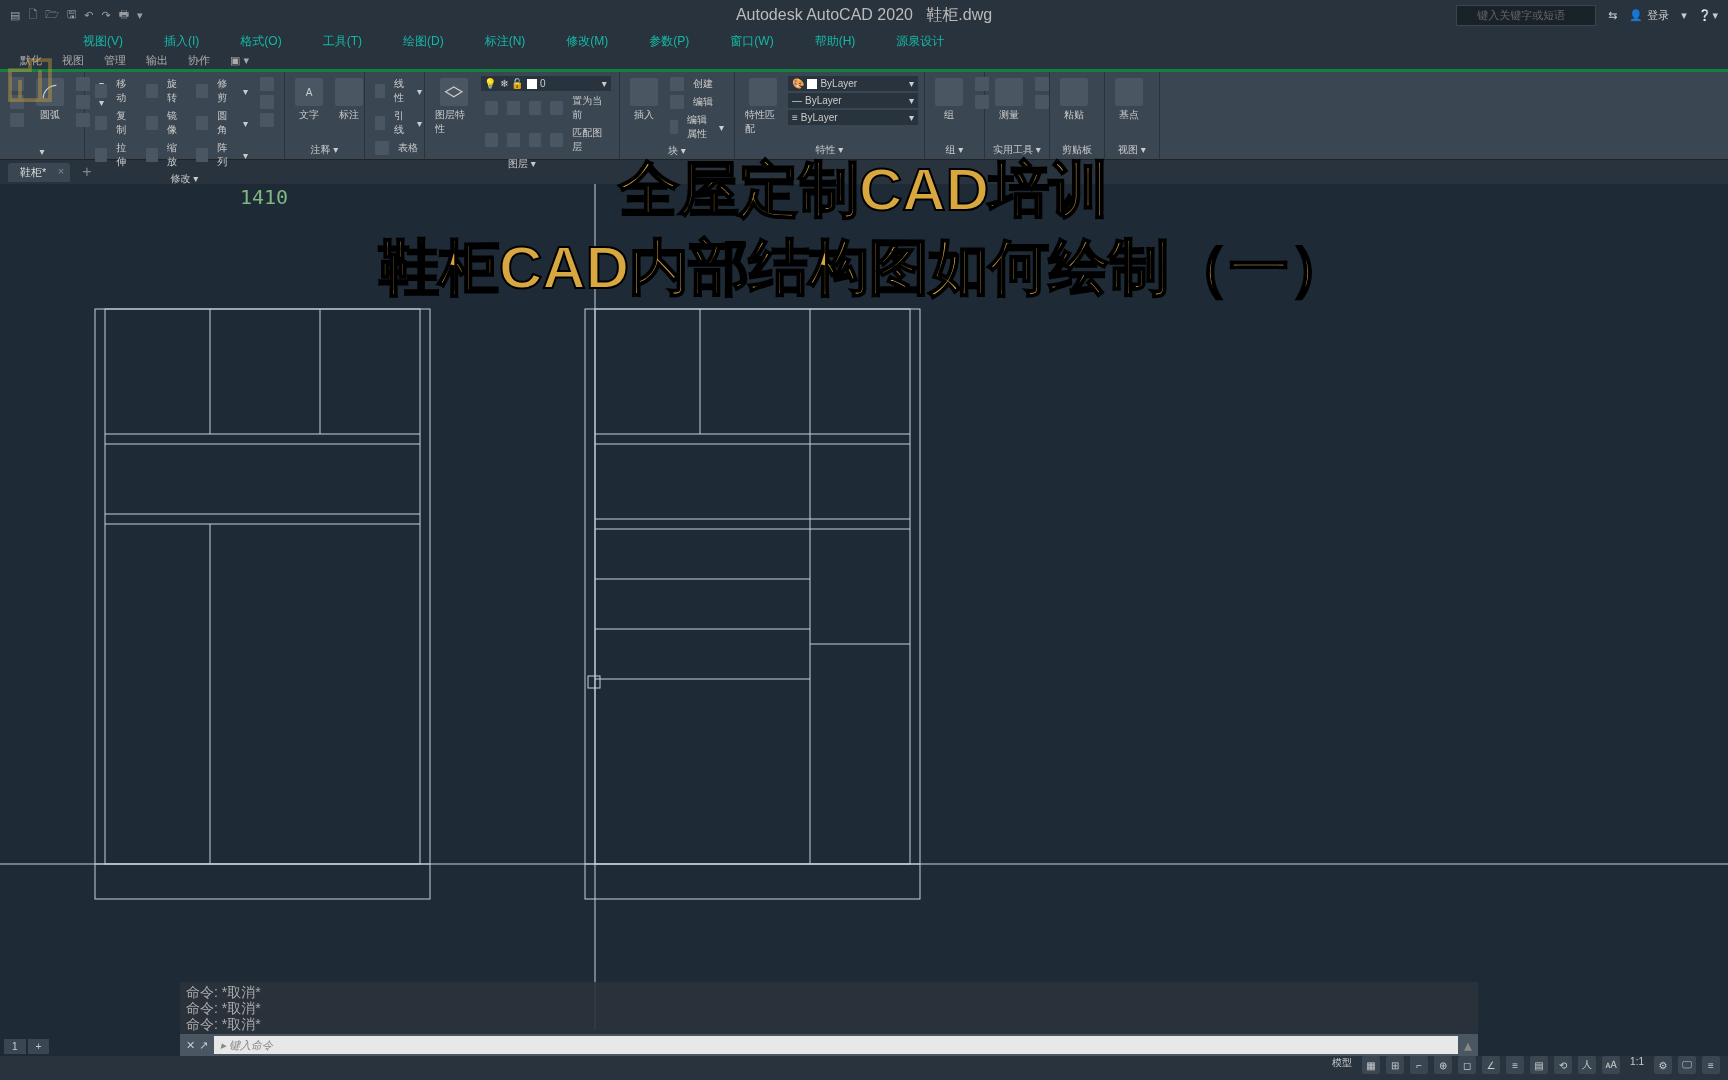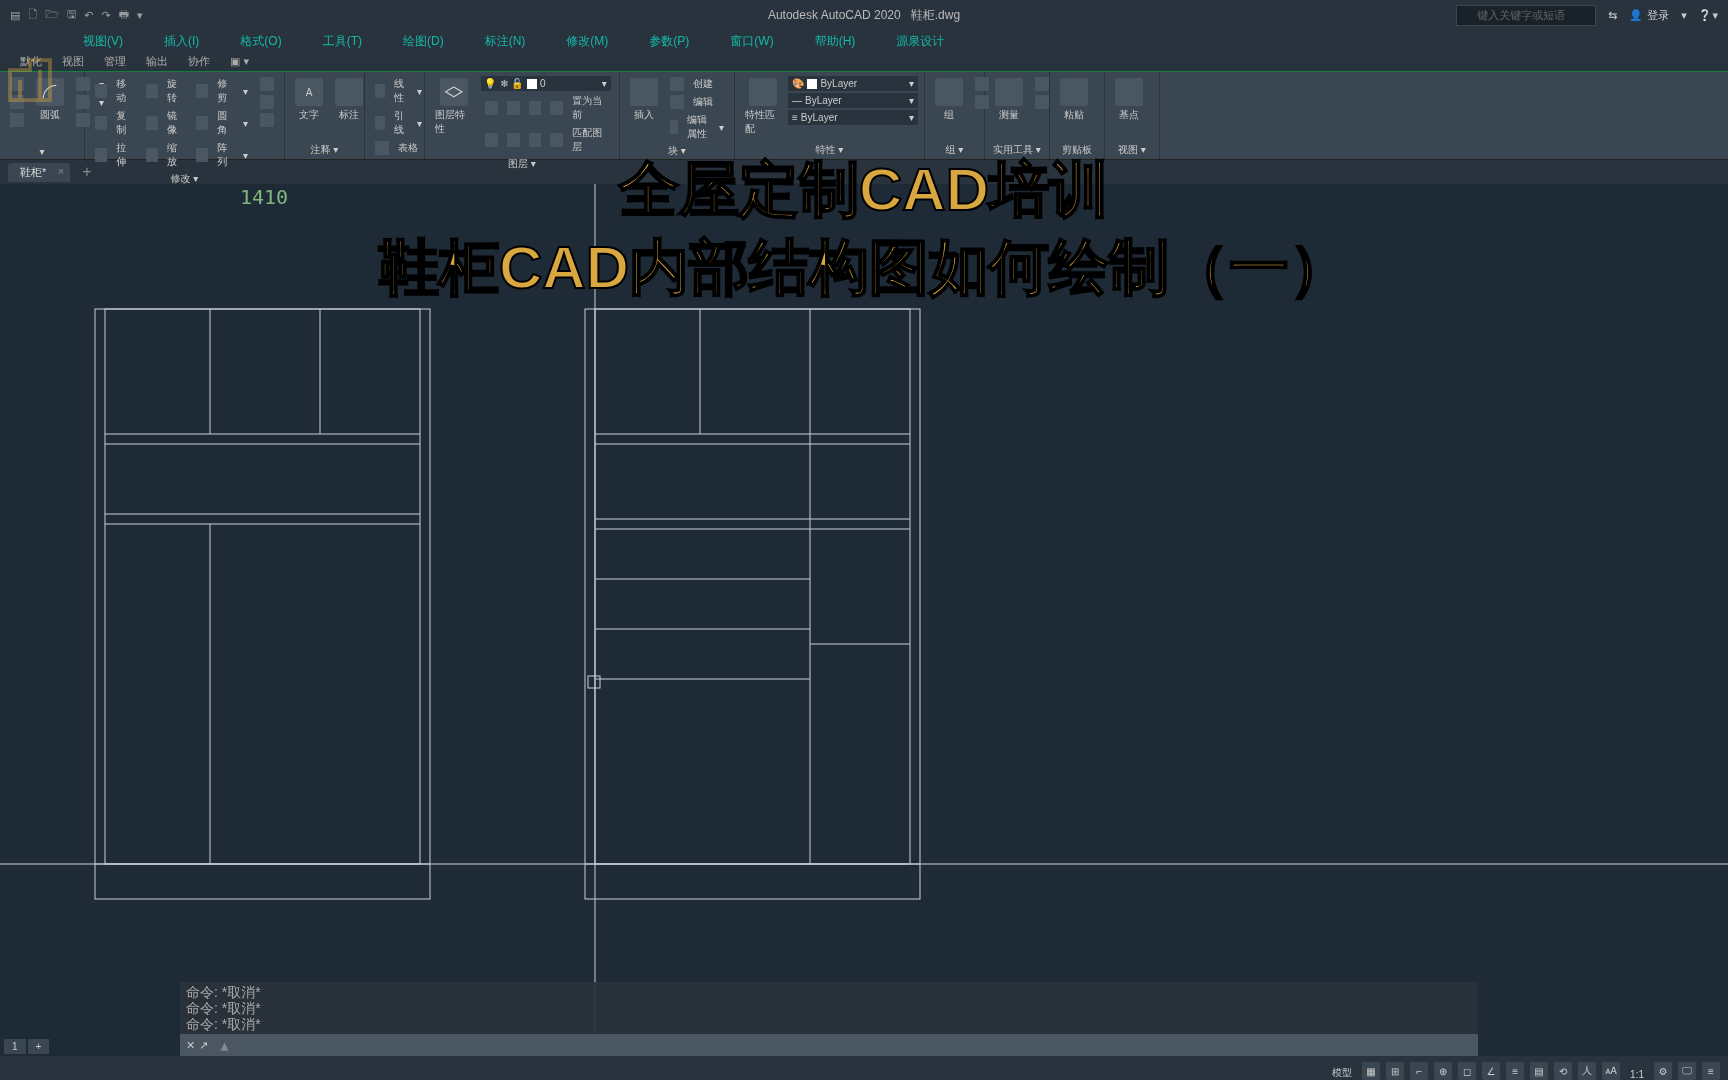--- a/index.html
+++ b/index.html
@@ -2,31 +2,31 @@
 <html><head>
 <meta charset="utf-8">
 <style>
 * { margin: 0; padding: 0; box-sizing: border-box; font-family: "Microsoft YaHei", sans-serif; }
 body { background: #1e2a36; color: #ccc; width: 1728px; height: 1080px; overflow: hidden; position: relative; }
 
 
 .title-bar { height: 30px; background: #29333d; display: flex; align-items: center; padding: 0 10px; font-size: 11px; position: relative; }
 .title-bar .qat { display: flex; gap: 8px; align-items: center; }
 .title-bar .qat span { opacity: 0.7; }
-.app-title { position: absolute; left: 50%; transform: translateX(-50%); color: #bbb; font-size: 12px; }
+.app-title { position: absolute; left: 50%; transform: translateX(-50%); color: #bbb; font-size: 16px; }
 .title-right { margin-left: auto; display: flex; gap: 12px; align-items: center; }
 .search-box { background: #1a2229; border: 1px solid #3a4550; padding: 2px 20px; width: 140px; color: #666; font-size: 11px; }
 .login { display: flex; align-items: center; gap: 4px; }
 
 
 .menu-bar { height: 22px; background: #29333d; display: flex; align-items: center; padding: 0 60px; gap: 18px; font-size: 12px; }
 .menu-bar span { cursor: pointer; color: #14b8a6; margin-left: 23px; }
 
 
-.ribbon-tabs { height: 20px; background: #29333d; display: flex; align-items: center; padding: 0 20px; gap: 20px; font-size: 11px; border-bottom: 1px solid #15803d; }
+.ribbon-tabs { height: 20px; background: #29333d; display: flex; align-items: center; padding: 0 20px; gap: 20px; font-size: 11px; border-bottom: 3px solid #15803d; }
 .ribbon-tabs span { color: #aaa; cursor: pointer; }
 
 
 .ribbon { height: 88px; background: #3a4651; display: flex; border-bottom: 1px solid #222; }
 .panel { border-right: 1px solid #29333d; display: flex; flex-direction: column; padding: 4px 6px 2px; }
 .panel-body { flex: 1; display: flex; gap: 4px; align-items: flex-start; }
 .panel-label { text-align: center; font-size: 10px; color: #ccc; padding-top: 2px; }
 .big-btn { display: flex; flex-direction: column; align-items: center; gap: 2px; font-size: 10px; color: #ccc; padding: 2px 4px; cursor: pointer; }
 .big-btn .ico { width: 28px; height: 28px; background: #4a5661; border-radius: 2px; display: flex; align-items: center; justify-content: center; }
 .small-row { display: flex; flex-direction: column; gap: 2px; }
@@ -61,21 +61,21 @@
 .cmd-history { background: rgba(42,50,60,0.9); font-size: 14px; color: #aaa; padding: 2px 6px; line-height: 16px; }
 .cmd-input-row { display: flex; align-items: center; background: #4a5661; height: 22px; }
 .cmd-input-row .icons { display: flex; gap: 4px; padding: 0 6px; color: #ccc; font-size: 11px; }
 .cmd-input { flex: 1; background: #e8e8e8; height: 18px; display: flex; align-items: center; padding: 0 6px; font-size: 11px; color: #888; font-style: italic; }
 
 
 .bottom-tabs { position: absolute; bottom: 24px; left: 0; height: 20px; display: flex; align-items: center; font-size: 10px; gap: 2px; padding: 0 4px; }
 .bottom-tabs span { padding: 2px 8px; background: #3a4651; color: #ccc; cursor: pointer; }
 
 
-.status-bar { position: absolute; bottom: 0; left: 0; right: 0; height: 24px; background: #29333d; display: flex; align-items: flex-end; justify-content: flex-end; padding: 0 8px; gap: 6px; font-size: 10px; color: #ccc; }
+.status-bar { position: absolute; bottom: 0; left: 0; right: 0; height: 24px; background: #29333d; display: flex; align-items: flex-start; justify-content: flex-end; padding: 0 8px; gap: 6px; font-size: 10px; color: #ccc; }
 .status-bar .sbtn { width: 18px; height: 18px; background: #3a4651; border-radius: 2px; display: flex; align-items: center; justify-content: center; cursor: pointer; }
 .status-bar .stext { padding: 0 4px; }
 
 
 .watermark { position: absolute; top: 50px; left: 0; width: 60px; height: 60px; opacity: 0.4; }
 .watermark svg { width: 100%; height: 100%; }
 
 
 .ico svg { width: 70%; height: 70%; stroke: #ccc; fill: none; stroke-width: 1.5; }
 </style>
@@ -480,20 +480,21 @@
   <div class="cmd-history">
     <div>命令: *取消*</div>
     <div>命令: *取消*</div>
     <div>命令: *取消*</div>
   </div>
   <div class="cmd-input-row">
     <div class="icons">
       <span>✕</span>
       <span>↗</span>
     </div>
+    <div class="cmd-input">▸ 键入命令</div>
     <span style="padding:0 6px;color:#888">▴</span>
   </div>
 </div>
 
 <div class="bottom-tabs">
   <span>1</span>
   <span>+</span>
 </div>
 
 <div class="status-bar">

